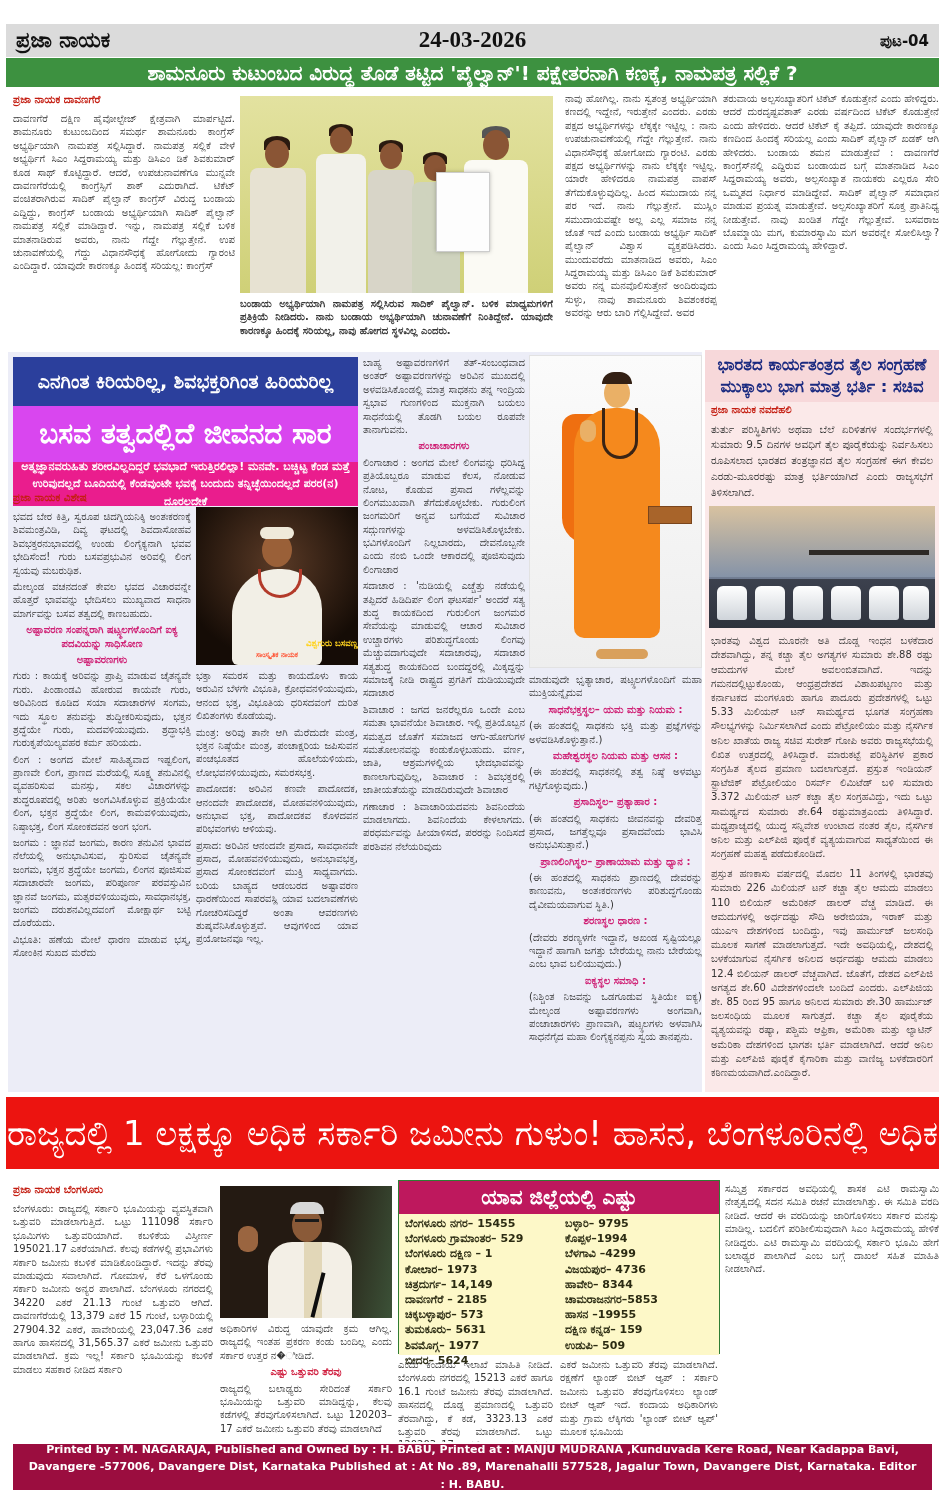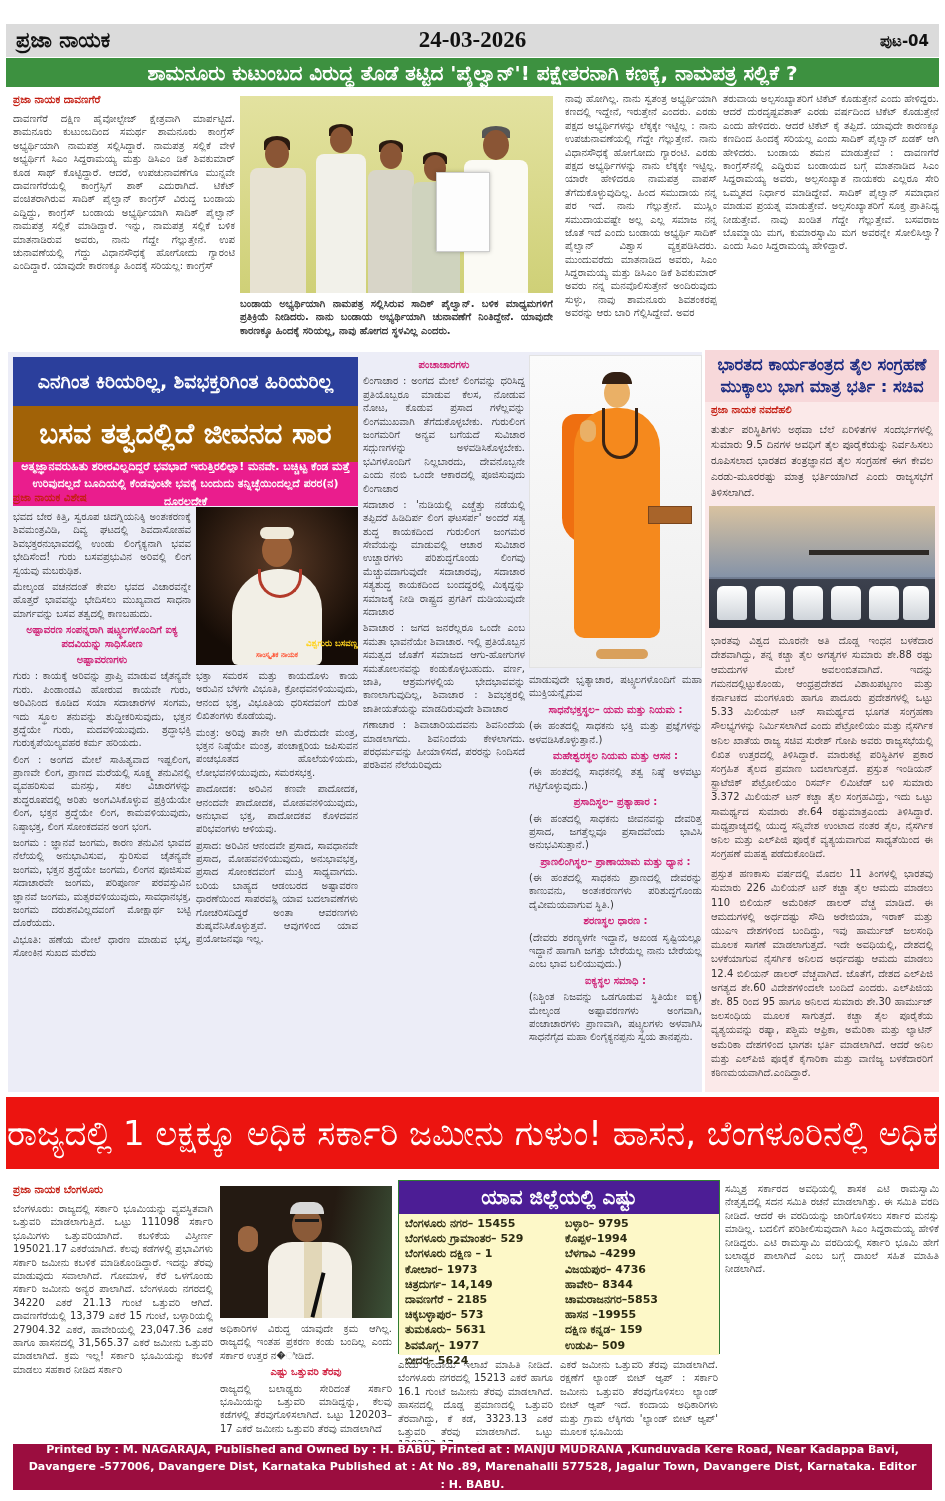--- a/index.html
+++ b/index.html
@@ -28,21 +28,21 @@
   .hair{position:absolute;border-radius:50% 50% 0 0;background:#2a1a10;}
   .torso{position:absolute;border-radius:8px 8px 0 0;}
   .paper-doc{position:absolute;background:#fdfdfd;border:1px solid #cccccc;box-shadow:0 0 4px rgba(0,0,0,.25);}
   .ts-caption{left:240px;top:297px;width:313px;height:49px;font-weight:bold;color:#3a3a3a;font-size:10px;}
   .ts-col2{left:565px;top:92px;width:152px;height:254px;}
   .ts-col3{left:723px;top:92px;width:216px;height:254px;}
   
   .bv-bg{position:absolute;left:8px;top:352px;width:694px;height:740px;background:#ecedf7;}
   .bv-kicker{position:absolute;left:13px;top:357px;width:345px;height:49px;background:#2b3f9c;color:#fff;
         font-weight:bold;font-size:19px;display:flex;align-items:center;justify-content:center;text-align:center;}
-  .bv-head{position:absolute;left:13px;top:406px;width:345px;height:56px;background:#a16207;color:#fff;
+  .bv-head{position:absolute;left:13px;top:406px;width:345px;height:56px;background:#d946ef;color:#fff;
         font-weight:bold;font-size:28px;display:flex;align-items:center;justify-content:center;text-align:right;}
   .bv-stand{position:absolute;left:13px;top:462px;width:345px;height:44px;background:#ea1d8d;color:#fff;
         font-weight:bold;font-size:11px;line-height:1.6;display:flex;align-items:center;justify-content:center;text-align:center;padding:0 3px;box-sizing:border-box;}
   .bv-colA{left:13px;top:490px;width:178px;height:578px;}
   .bv-colB{left:196px;top:507px;width:162px;height:581px;}
   .sit-img{position:relative;width:162px;height:158px;background:radial-gradient(circle at 50% 35%,#5a3a26,#150c06 75%);overflow:hidden;margin-bottom:4px;}
   .sit-robe{position:absolute;left:36px;top:62px;width:90px;height:96px;background:#f2efe6;border-radius:46px 40px 6px 6px;}
   .sit-head{position:absolute;left:66px;top:26px;width:30px;height:34px;border-radius:50%;background:#9a6038;}
   .sit-hairband{position:absolute;left:64px;top:20px;width:34px;height:12px;border-radius:6px;background:#efe9da;}
   .sit-garland{position:absolute;left:62px;top:62px;width:38px;height:26px;border:3px solid #b33a2a;border-top:none;border-radius:0 0 22px 22px;}
@@ -79,21 +79,21 @@
   .cm-body{position:absolute;left:48px;top:56px;width:84px;height:76px;background:#f3efe6;border-radius:24px 24px 0 0;}
   .cm-shawl{position:absolute;left:84px;top:56px;width:18px;height:76px;background:#e2d7b8;}
   .cm-headc{position:absolute;left:72px;top:22px;width:30px;height:34px;border-radius:50%;background:#8a5a38;}
   .cm-hair{position:absolute;left:70px;top:16px;width:34px;height:12px;border-radius:10px 10px 0 0;background:#d8d8d8;}
   .cm-glasses{position:absolute;left:75px;top:33px;width:24px;height:3px;background:#1a1a1a;}
   .cm-palm{position:absolute;left:18px;top:40px;width:20px;height:26px;border-radius:9px;background:#9a6540;}
   .cm-mic{position:absolute;left:96px;top:86px;width:4px;height:46px;background:#0d0d0d;transform:rotate(14deg);}
   .ld-col2{left:220px;top:1322px;width:172px;height:120px;}
   .ld-col2 .seg-h{color:#d02040;}
   .ld-table{position:absolute;left:398px;top:1180px;width:322px;height:174px;border:1px solid #2f7d33;box-sizing:border-box;}
-  .ld-table-head{background:#4c1d95;color:#fff;font-weight:bold;font-size:20px;text-align:center;height:33px;line-height:33px;}
+  .ld-table-head{background:#be185d;color:#fff;font-weight:bold;font-size:20px;text-align:center;height:33px;line-height:33px;}
   .ld-table-body{display:flex;background:#fdf8c8;height:141px;}
   .ld-table-colL,.ld-table-colR{width:50%;padding:3px 6px;box-sizing:border-box;}
   .ld-table-colL .seg-t,.ld-table-colR .seg-t{font-size:11px;font-weight:bold;color:#2b2b12;margin:0 0 2.2px 0;text-align:left;}
   .ld-below1{left:398px;top:1358px;width:155px;height:84px;}
   .ld-below2{left:560px;top:1358px;width:158px;height:84px;}
   .ld-col5{left:725px;top:1182px;width:214px;height:260px;}
   
   .footer{position:absolute;left:13px;top:1444px;width:919px;height:46px;background:#9b0d3f;color:#fff;
         display:flex;align-items:center;justify-content:center;text-align:center;font-size:11px;font-weight:bold;line-height:1.55;padding:0 14px;box-sizing:border-box;}
 </style>
@@ -179,20 +179,21 @@
     </div>
     <div class="bv-colB-text">
         <div class="seg-t">ಭಕ್ತಾ ಸಮರಸ ಮತ್ತು ಕಾಯದೊಳು ಕಾಯ ಅರುವಿನ ಬೆಳಗೇ ವಿಭೂತಿ, ಕ್ರೋಧವನಳಿಯುವುದು, ಆನಂದ ಭಕ್ತ, ವಿಭೂತಿಯ ಧರಿಸದವಂಗೆ ದುರಿತ ಲಿಖಿತಂಗಳು ಕೊಡೆಯವು.</div>
         <div class="seg-t">ಮಂತ್ರ: ಅರಿವು ತಾನೇ ಆಗಿ ಮೆರೆದುದೇ ಮಂತ್ರ, ಭಕ್ತನ ನಿಷ್ಠೆಯೇ ಮಂತ್ರ, ಪಂಚಾಕ್ಷರಿಯ ಜಪಿಸುವನ ಪಂಚಭೂತದ ಹೊಲೆಯಳಿಯದು, ಲೋಭವನಳಿಯುವುದು, ಸಮರಸಭಕ್ತ.</div>
         <div class="seg-t">ಪಾದೋದಕ: ಅರಿವಿನ ಕಣವೇ ಪಾದೋದಕ, ಆನಂದವೇ ಪಾದೋದಕ, ಮೋಹವನಳಿಯುವುದು, ಅನುಭಾವ ಭಕ್ತ, ಪಾದೋದಕವ ಕೊಳದವನ ಪರಿಭವಂಗಳು ಆಳಿಯವು.</div>
         <div class="seg-t">ಪ್ರಸಾದ: ಅರಿವಿನ ಆನಂದವೇ ಪ್ರಸಾದ, ಸಾವಧಾನವೇ ಪ್ರಸಾದ, ಮೋಹವನಳಿಯುವುದು, ಅನುಭಾವಭಕ್ತ, ಪ್ರಸಾದ ಸೋಂಕದವಂಗೆ ಮುಕ್ತಿ ಸಾಧ್ಯವಾಗದು. ಬರಿಯ ಬಾಹ್ಯದ ಆಡಂಬರದ ಅಷ್ಟಾವರಣ ಧಾರಣೆಯಿಂದ ಸಾಪರವಸ್ಲಿ ಯಾವ ಬದಲಾವಣೆಗಳು ಗೋಚರಿಸದಿದ್ದರೆ ಅಂತಾ ಆವರಣಗಳು ಶುಷ್ಕವೆನಿಸಿಕೊಳ್ಳುತ್ತವೆ. ಆವುಗಳಿಂದ ಯಾವ ಪ್ರಯೋಜನವೂ ಇಲ್ಲ.</div>
       </div>
   </div>
 
   <div class="coltext bv-colC">
+      <div class="seg-t">ಬಾಹ್ಯ ಅಷ್ಟಾವರಣಗಳಿಗೆ ತತ್-ಸಂಬಂಧವಾದ ಅಂತರ್ ಅಷ್ಟಾವರಣಗಳನ್ನು ಅರಿವಿನ ಮುಖದಲ್ಲಿ ಅಳವಡಿಸಿಕೊಂಡಲ್ಲಿ ಮಾತ್ರ ಸಾಧಕನು ತನ್ನ ಇಂದ್ರಿಯ ಸ್ವಭಾವ ಗುಣಗಳಿಂದ ಮುಕ್ತನಾಗಿ ಬಯಲು ಸಾಧನೆಯಲ್ಲಿ ತೊಡಗಿ ಬಯಲ ರೂಪವೇ ತಾನಾಗುವನು.</div>
       <div class="seg-h">ಪಂಚಾಚಾರಗಳು</div>
       <div class="seg-t">ಲಿಂಗಾಚಾರ : ಅಂಗದ ಮೇಲೆ ಲಿಂಗವನ್ನು ಧರಿಸಿದ್ದ ಪ್ರತಿಯೊಬ್ಬರೂ ಮಾಡುವ ಕೆಲಸ, ನೋಡುವ ನೋಟ, ಕೊಡುವ ಪ್ರಸಾದ ಗಳೆಲ್ಲವನ್ನು ಲಿಂಗಮುಖವಾಗಿ ತೆಗೆದುಕೊಳ್ಳಬೇಕು. ಗುರುಲಿಂಗ ಜಂಗಮರಿಗೆ ಅನ್ಯವ ಬಗೆಯದೆ ಸುವಿಚಾರ ಸದ್ಗುಣಗಳನ್ನು ಅಳವಡಿಸಿಕೊಳ್ಳಬೇಕು. ಭವಿಗಳೊಂದಿಗೆ ನಿಲ್ಲಬಾರದು, ದೇವನೊಬ್ಬನೇ ಎಂದು ನಂಬಿ ಒಂದೇ ಆಕಾರದಲ್ಲಿ ಪೂಜಿಸುವುದು ಲಿಂಗಾಚಾರ</div>
       <div class="seg-t">ಸದಾಚಾರ : 'ನುಡಿಯಲ್ಲಿ ಎಚ್ಚೆತ್ತು ನಡೆಯಲ್ಲಿ ತಪ್ಪಿದರೆ ಹಿಡಿದಿರ್ಪ ಲಿಂಗ ಘಟಸರ್ಪ' ಅಂದರೆ ಸತ್ಯ ಶುದ್ಧ ಕಾಯಕದಿಂದ ಗುರುಲಿಂಗ ಜಂಗಮರ ಸೇವೆಯನ್ನು ಮಾಡುವಲ್ಲಿ ಆಚಾರ ಸುವಿಚಾರ ಉಚ್ಚಾರಗಳು ಪರಿಶುದ್ಧಗೊಂಡು ಲಿಂಗವು ಮೆಚ್ಚುವದಾಗುವುದೇ ಸದಾಚಾರವು, ಸದಾಚಾರ ಸತ್ಯಶುದ್ಧ ಕಾಯಕದಿಂದ ಬಂದದ್ದರಲ್ಲಿ ಮಿಕ್ಕದ್ದನ್ನು ಸಮಾಜಕ್ಕೆ ನೀಡಿ ರಾಷ್ಟ್ರದ ಪ್ರಗತಿಗೆ ದುಡಿಯುವುದೇ ಸದಾಚಾರ</div>
       <div class="seg-t">ಶಿವಾಚಾರ : ಜಗದ ಜನರೆಲ್ಲರೂ ಒಂದೇ ಎಂಬ ಸಮತಾ ಭಾವನೆಯೇ ಶಿವಾಚಾರ. ಇಲ್ಲಿ ಪ್ರತಿಯೊಬ್ಬನ ಸಮತ್ವದ ಜೊತೆಗೆ ಸಮಾಜದ ಆಗು-ಹೋಗುಗಳ ಸಮತೋಲನವನ್ನು ಕಂಡುಕೊಳ್ಳಬಹುದು. ವರ್ಣ, ಜಾತಿ, ಆಶ್ರಮಗಳಲ್ಲಿಯ ಭೇದಭಾವವನ್ನು ಕಾಣಲಾಗುವುದಿಲ್ಲ, ಶಿವಾಚಾರ : ಶಿವಭಕ್ತರಲ್ಲಿ ಜಾತೀಯತೆಯನ್ನು ಮಾಡದಿರುವುದೇ ಶಿವಾಚಾರ</div>
       <div class="seg-t">ಗಣಾಚಾರ : ಶಿವಾಚಾರಿಯದವನು ಶಿವನಿಂದೆಯ ಮಾಡಲಾಗದು. ಶಿವನಿಂದೆಯ ಕೇಳಲಾಗದು. ಪರಧರ್ಮವನ್ನು ಹೀಯಾಳಿಸದೆ, ಪರರನ್ನು ನಿಂದಿಸದೆ ಪರಶಿವನ ನೆಲೆಯರಿವುದು</div>
     </div>
 
   <div class="coltext bv-colD">
     <div class="stand-img">
       <div class="st-shawl"></div>

